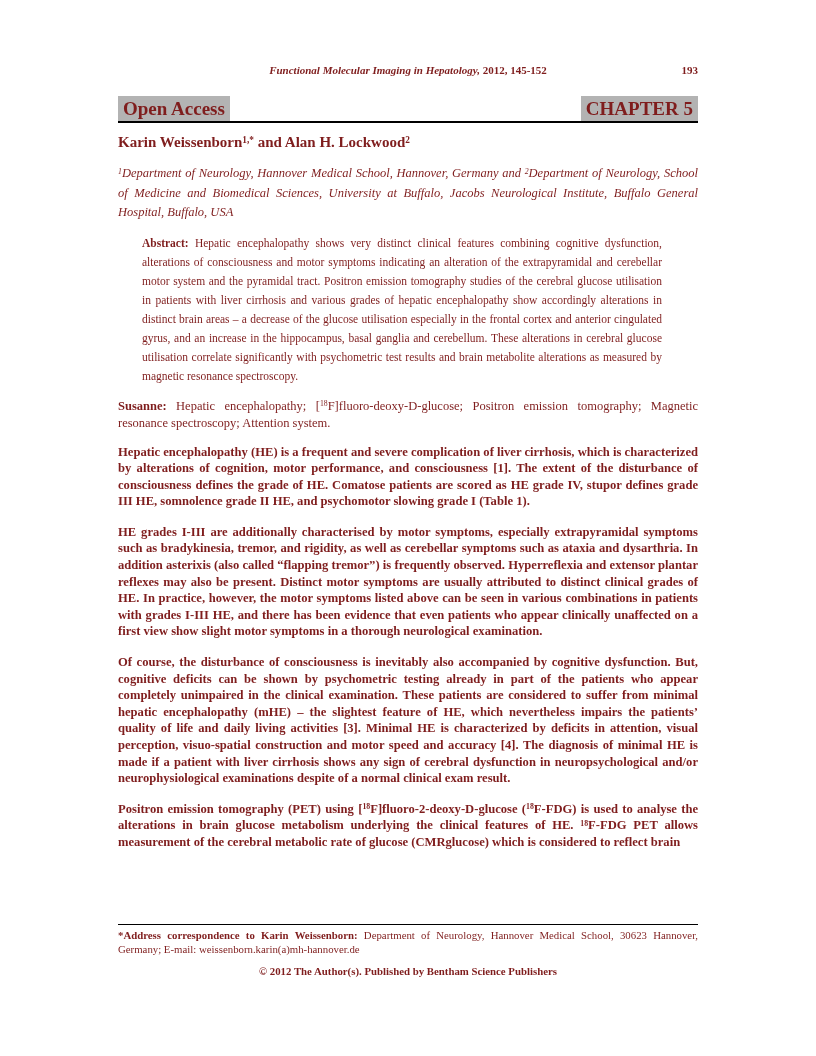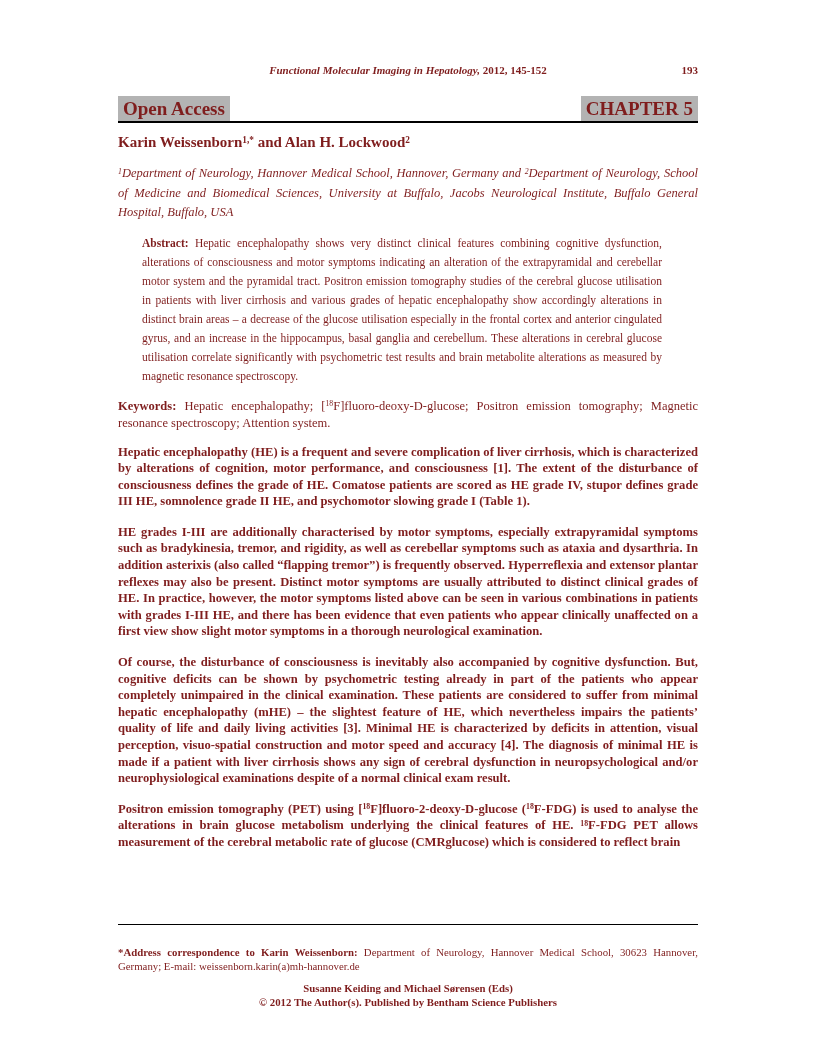--- a/index.html
+++ b/index.html
@@ -101,21 +101,21 @@
     vertical-align: baseline;
   }
 
   .footnote-block {
     position: absolute;
     left: 118px;
     right: 118px;
     top: 924px;
     background: #fff;
     border-top: 1px solid #000;
-    padding-top: 20px;
+    padding-top: 3px;
   }
   .footnote {
     font-size: 10.8px;
     line-height: 14px;
     text-align: justify;
   }
   .book-footer {
     margin-top: 8px;
     text-align: center;
     font-weight: 700;
@@ -138,29 +138,28 @@
     <span class="hl">CHAPTER 5</span>
   </div>
 
 
   <div class="authors">Karin Weissenborn<sup>1,*</sup> and Alan H. Lockwood<sup>2</sup></div>
 
   <div class="affiliations"><sup>1</sup>Department of Neurology, Hannover Medical School, Hannover, Germany and <sup>2</sup>Department of Neurology, School of Medicine and Biomedical Sciences, University at Buffalo, Jacobs Neurological Institute, Buffalo General Hospital, Buffalo, USA</div>
 
   <div class="abstract"><b>Abstract:</b> Hepatic encephalopathy shows very distinct clinical features combining cognitive dysfunction, alterations of consciousness and motor symptoms indicating an alteration of the extrapyramidal and cerebellar motor system and the pyramidal tract. Positron emission tomography studies of the cerebral glucose utilisation in patients with liver cirrhosis and various grades of hepatic encephalopathy show accordingly alterations in distinct brain areas – a decrease of the glucose utilisation especially in the frontal cortex and anterior cingulated gyrus, and an increase in the hippocampus, basal ganglia and cerebellum. These alterations in cerebral glucose utilisation correlate significantly with psychometric test results and brain metabolite alterations as measured by magnetic resonance spectroscopy.</div>
 
-  <div class="keywords"><b>Keywords:</b> Hepatic encephalopathy; [<sup>18</sup>F]fluoro-deoxy-D-glucose; Positron emission tomography; Magnetic resonance spectroscopy; Attention system.</div>
+  <div class="keywords"><b>Susanne:</b> Hepatic encephalopathy; [<sup>18</sup>F]fluoro-deoxy-D-glucose; Positron emission tomography; Magnetic resonance spectroscopy; Attention system.</div>
 
 
   <p class="body-para">Hepatic encephalopathy (HE) is a frequent and severe complication of liver cirrhosis, which is characterized by alterations of cognition, motor performance, and consciousness [1]. The extent of the disturbance of consciousness defines the grade of HE. Comatose patients are scored as HE grade IV, stupor defines grade III HE, somnolence grade II HE, and psychomotor slowing grade I (Table <b>1</b>).</p>
   <p class="body-para">HE grades I-III are additionally characterised by motor symptoms, especially extrapyramidal symptoms such as bradykinesia, tremor, and rigidity, as well as cerebellar symptoms such as ataxia and dysarthria. In addition asterixis (also called “flapping tremor”) is frequently observed. Hyperreflexia and extensor plantar reflexes may also be present. Distinct motor symptoms are usually attributed to distinct clinical grades of HE. In practice, however, the motor symptoms listed above can be seen in various combinations in patients with grades I-III HE, and there has been evidence that even patients who appear clinically unaffected on a first view show slight motor symptoms in a thorough neurological examination.</p>
   <p class="body-para">Of course, the disturbance of consciousness is inevitably also accompanied by cognitive dysfunction. But, cognitive deficits can be shown by psychometric testing already in part of the patients who appear completely unimpaired in the clinical examination. These patients are considered to suffer from minimal hepatic encephalopathy (mHE) – the slightest feature of HE, which nevertheless impairs the patients’ quality of life and daily living activities [3]. Minimal HE is characterized by deficits in attention, visual perception, visuo-spatial construction and motor speed and accuracy [4]. The diagnosis of minimal HE is made if a patient with liver cirrhosis shows any sign of cerebral dysfunction in neuropsychological and/or neurophysiological examinations despite of a normal clinical exam result.</p>
   <p class="body-para">Positron emission tomography (PET) using [<sup>18</sup>F]fluoro-2-deoxy-D-glucose (<sup>18</sup>F-FDG) is used to analyse the alterations in brain glucose metabolism underlying the clinical features of HE. <sup>18</sup>F-FDG PET allows measurement of the cerebral metabolic rate of glucose (CMRglucose) which is considered to reflect brain</p>
 
   <div class="footnote-block">
     <div class="footnote"><b>*Address correspondence to Karin Weissenborn:</b> Department of Neurology, Hannover Medical School, 30623 Hannover, Germany; E-mail: weissenborn.karin(a)mh-hannover.de</div>
     <div class="book-footer">
-      <div>Susanne Keiding and Michael Sørensen (Eds)</div>
       <div>© 2012 The Author(s). Published by Bentham Science Publishers</div>
     </div>
   </div>
 
 </div>
 
 </body></html>

